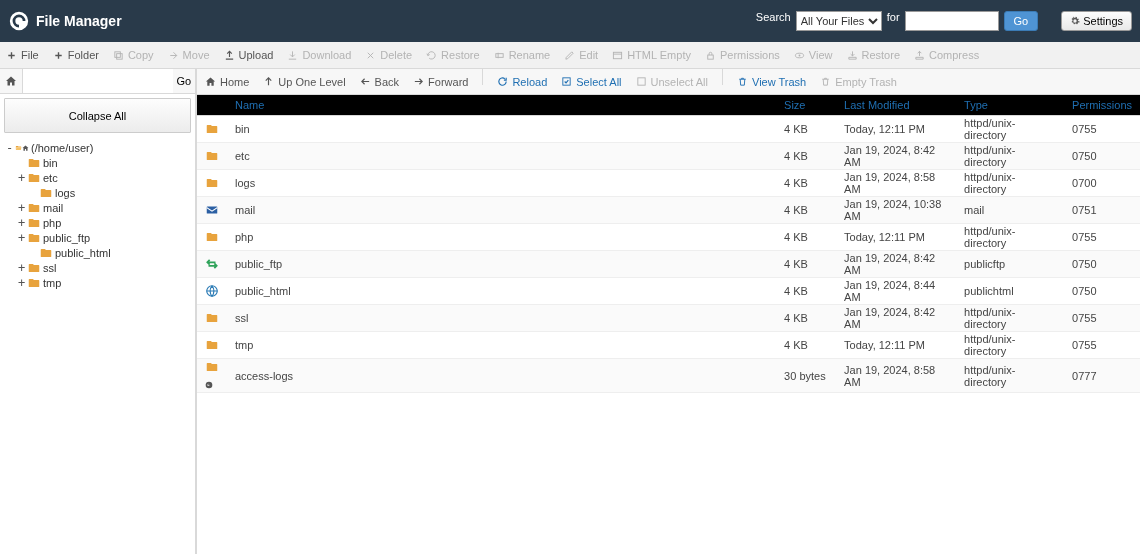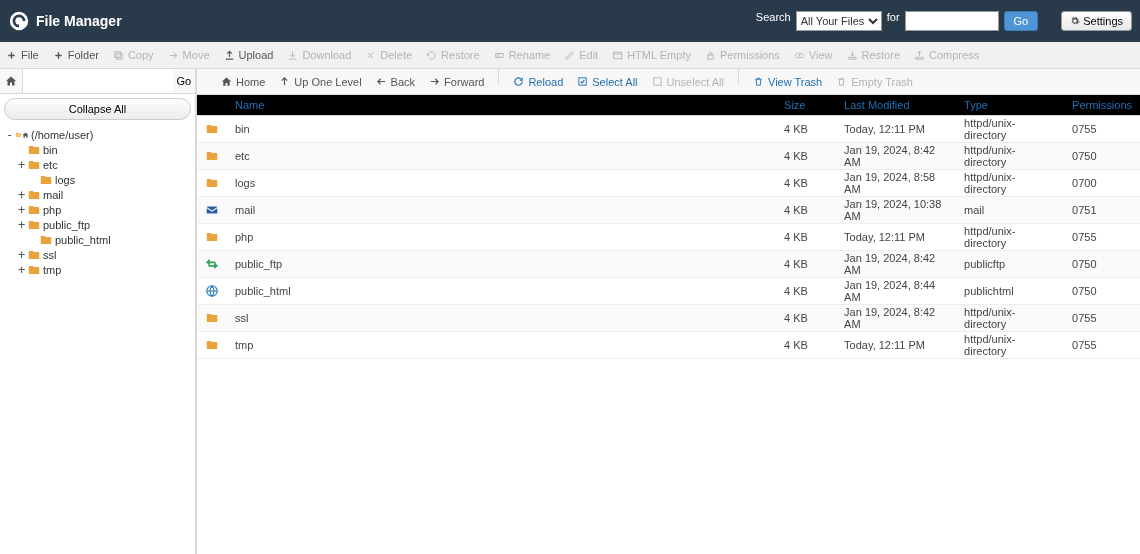--- a/index.html
+++ b/index.html
@@ -18,33 +18,33 @@
 .toolbar{background:#f1f1f1;border-bottom:1px solid #d9d9d9;height:27px;display:flex;align-items:center;padding:0 6px;gap:14px}
 .tb-item{display:inline-flex;align-items:center;gap:4px;color:#555;cursor:pointer;font-size:11px}
 .tb-item.disabled{color:#b3b3b3;cursor:default}
 .tb-item svg{width:11px;height:11px}
 .main{display:flex;height:calc(100vh - 55px)}
 .sidebar{width:196px;border-right:1px solid #d9d9d9;display:flex;flex-direction:column}
 .nav-row{display:flex;border-bottom:1px solid #d9d9d9;height:25px}
 .home-btn{width:28px;border-right:1px solid #d9d9d9;display:flex;align-items:center;justify-content:center;background:#f7f7f7;cursor:pointer}
 .path-input{flex:1;border:none;padding:0 4px;font-size:11px}
 .go-btn{width:28px;border-left:1px solid #d9d9d9;background:#f7f7f7;font-size:11px;cursor:pointer;border:none}
-.collapse-btn{height:22px;margin:4px;border:1px solid #ccc;border-radius:11px;background:linear-gradient(#fdfdfd,#ececec);font-size:11px;cursor:pointer}
+.collapse-btn{height:35px;margin:4px;border:1px solid #ccc;border-radius:1px;background:linear-gradient(#fdfdfd,#ececec);font-size:11px;cursor:pointer}
 .tree{padding:3px 2px;overflow:auto;flex:1}
 .tree-row{display:flex;align-items:center;height:15px;font-size:11px;white-space:nowrap}
 .tree-toggle{width:11px;text-align:center;color:#555;cursor:pointer;font-family:monospace;font-size:12px;line-height:1}
 .tree-spacer{width:11px}
 .tree-icon{width:14px;height:14px;margin-right:2px;display:inline-flex;align-items:center;justify-content:center}
 .tree-label{cursor:pointer}
 .depth0{padding-left:2px}
 .depth1{padding-left:14px}
 .depth2{padding-left:26px}
 .bold{font-weight:400}
 .content{flex:1;display:flex;flex-direction:column;border-left:1px solid #d9d9d9}
-.navbar{background:#f7f7f7;border-bottom:1px solid #d9d9d9;height:26px;display:flex;padding:0 24px;gap:14px}
+.navbar{background:#f7f7f7;border-bottom:1px solid #d9d9d9;height:26px;display:flex;padding:0 8px;gap:14px}
 .nav-item{display:inline-flex;align-items:center;gap:4px;font-size:11px;cursor:pointer;color:#555}
 .nav-item.blue{color:#1f6fb2}
 .nav-item.disabled{color:#b3b3b3;cursor:default}
 .nav-item svg{width:11px;height:11px}
 .nav-sep{width:1px;height:16px;background:#d9d9d9}
 .table-wrap{flex:1;overflow:auto}
 table{width:100%;border-collapse:collapse;font-size:11px}
 thead th{background:#000000;border-bottom:1px solid #d9d9d9;text-align:left;padding:4px 8px;font-weight:400;color:#1f6fb2;cursor:pointer;height:19px}
 thead th.icon-col{width:26px}
 tbody tr{height:18px;border-bottom:1px solid #eee}
@@ -451,17 +451,30 @@
             <tr>
               <td class="icon-cell"><svg class="ficon" viewBox="0 0 24 24">
                   <path fill="#e8a33d" d="M3 6a1 1 0 0 1 1-1h6l2 2h8a1 1 0 0 1 1 1v10a1 1 0 0 1-1 1H4a1 1 0 0 1-1-1z"></path>
                 </svg></td>
               <td>tmp</td>
               <td>4 KB</td>
               <td>Today, 12:11 PM</td>
               <td>httpd/unix-directory</td>
               <td>0755</td>
             </tr>
+            <tr>
+              <td class="icon-cell"><svg class="ficon" viewBox="0 0 24 24">
+                  <path fill="#e8a33d" d="M3 6a1 1 0 0 1 1-1h6l2 2h8a1 1 0 0 1 1 1v10a1 1 0 0 1-1 1H4a1 1 0 0 1-1-1z"></path>
+                </svg><svg width="8" height="8" viewBox="0 0 24 24" style="margin-left:-7px;margin-top:7px">
+                  <circle cx="12" cy="12" r="10" fill="#555"></circle>
+                  <path fill="#fff" d="M8 14a3 3 0 0 1 0-4l2-2 1 1-2 2a1.5 1.5 0 0 0 2 2l2-2 1 1-2 2a3 3 0 0 1-4 0z"></path>
+                </svg></td>
+              <td>access-logs</td>
+              <td>30 bytes</td>
+              <td>Jan 19, 2024, 8:58 AM</td>
+              <td>httpd/unix-directory</td>
+              <td>0777</td>
+            </tr>
           </tbody>
       </table>
     </div>
   </div>
 </div>
 
 </body></html>

